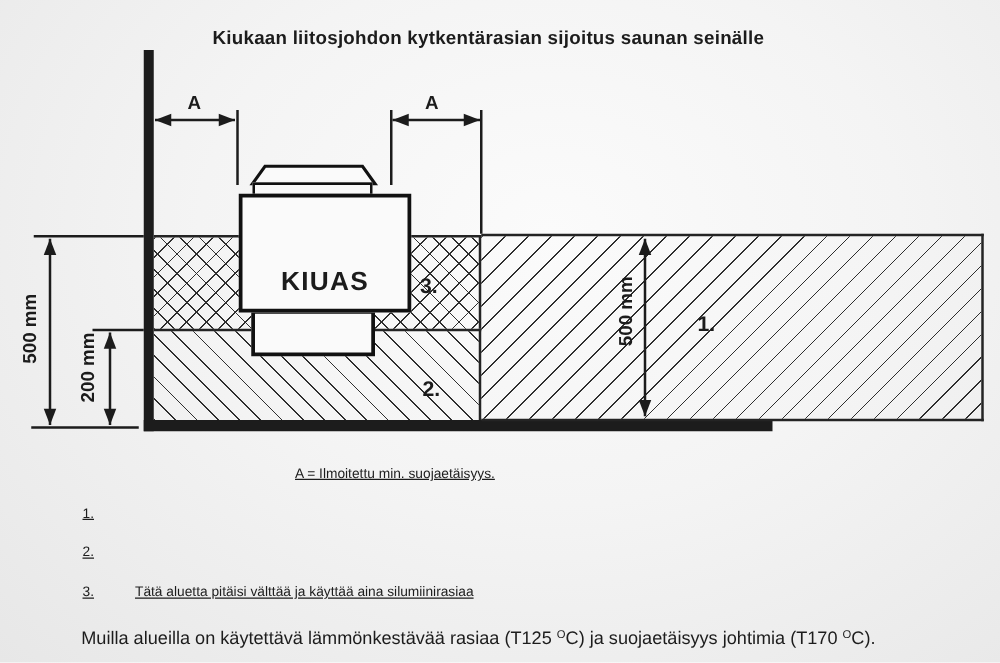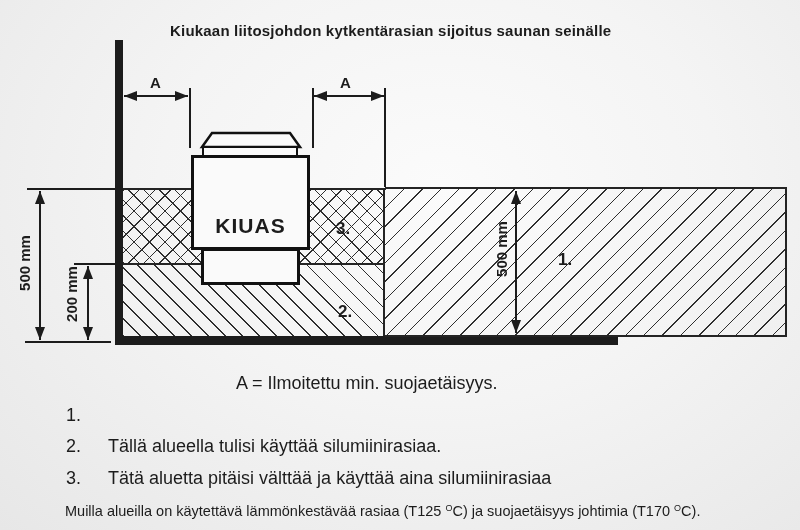--- a/index.html
+++ b/index.html
@@ -8,21 +8,21 @@
     font-family:"Liberation Sans","DejaVu Sans",sans-serif;
     color:#1c1c1c;
     background:radial-gradient(ellipse at 55% 35%, #fbfbfb 0%, #f4f4f4 45%, #e7e7e7 100%);
   }
   .page{position:relative;width:800px;height:530px;}
   .abs{position:absolute;}
   .ink{background:#1c1c1c;}
 
   
   .title{font-size:15px;letter-spacing:.2px;font-weight:bold;}
-  .legend-line{font-size:18px;}
+  .legend-line{font-size:11px;text-decoration:underline;}
   .footer-line{font-size:14.5px;white-space:nowrap;}
   .sup{font-size:9px;position:relative;top:-5px;}
   .dim-label{font-weight:bold;font-size:15px;}
   .zone-num{font-weight:bold;font-size:17px;}
   .vlabel{
     font-weight:bold;font-size:15px;white-space:nowrap;
     transform:translate(-50%,-50%) rotate(-90deg);
   }
   .kiuas{
     position:absolute;left:0;right:0;top:56px;text-align:center;
@@ -48,21 +48,21 @@
     background-image:repeating-linear-gradient(45deg,#2e2e2e 0 1px,transparent 1px 12px);
   }
   .zone-f{ 
     left:385px;top:187px;width:402px;height:150px;
     border-top-width:2px;border-right-width:2px;border-bottom-width:2px;
     background-image:repeating-linear-gradient(135deg,#2e2e2e 0 1px,transparent 1px 13px);
   }
 
   
   .heater-body{
-    left:191px;top:155px;width:119px;height:95px;box-sizing:border-box;
+    left:191px;top:155px;width:138px;height:95px;box-sizing:border-box;
     border:3px solid #111;background:#fafafa;z-index:3;
   }
   .heater-stand{
     left:201px;top:248px;width:99px;height:37px;box-sizing:border-box;
     border:3px solid #111;background:#fafafa;z-index:2;
   }
   .heater-collar{
     left:202px;top:146px;width:96px;height:11px;box-sizing:border-box;
     border:2px solid #111;background:#fafafa;z-index:2;
   }
@@ -126,21 +126,20 @@
   <div class="abs xline" style="left:74px;top:263px;width:41px;"></div>
 
   <div class="abs vlabel" style="left:501px;top:249px;">500 mm</div>
   <div class="abs varrow" style="left:515px;top:191px;height:142px;"></div>
 
   <div class="abs legend-line" style="left:236px;top:373px;">A = Ilmoitettu min. suojaetäisyys.</div>
 
   <div class="abs legend-line" style="left:66px;top:405px;">1.</div>
 
   <div class="abs legend-line" style="left:66px;top:436px;">2.</div>
-  <div class="abs legend-line" style="left:108px;top:436px;">Tällä alueella tulisi käyttää silumiinirasiaa.</div>
 
   <div class="abs legend-line" style="left:66px;top:468px;">3.</div>
   <div class="abs legend-line" style="left:108px;top:468px;">Tätä aluetta pitäisi välttää ja käyttää aina silumiinirasiaa</div>
 
   <div class="abs footer-line" style="left:65px;top:503px;">
     <span>Muilla alueilla on käytettävä lämmönkestävää rasiaa (T125 </span><span class="sup">O</span><span>C) ja suojaetäisyys johtimia (T170 </span><span class="sup">O</span><span>C).</span>
   </div>
 
 </div>
 

